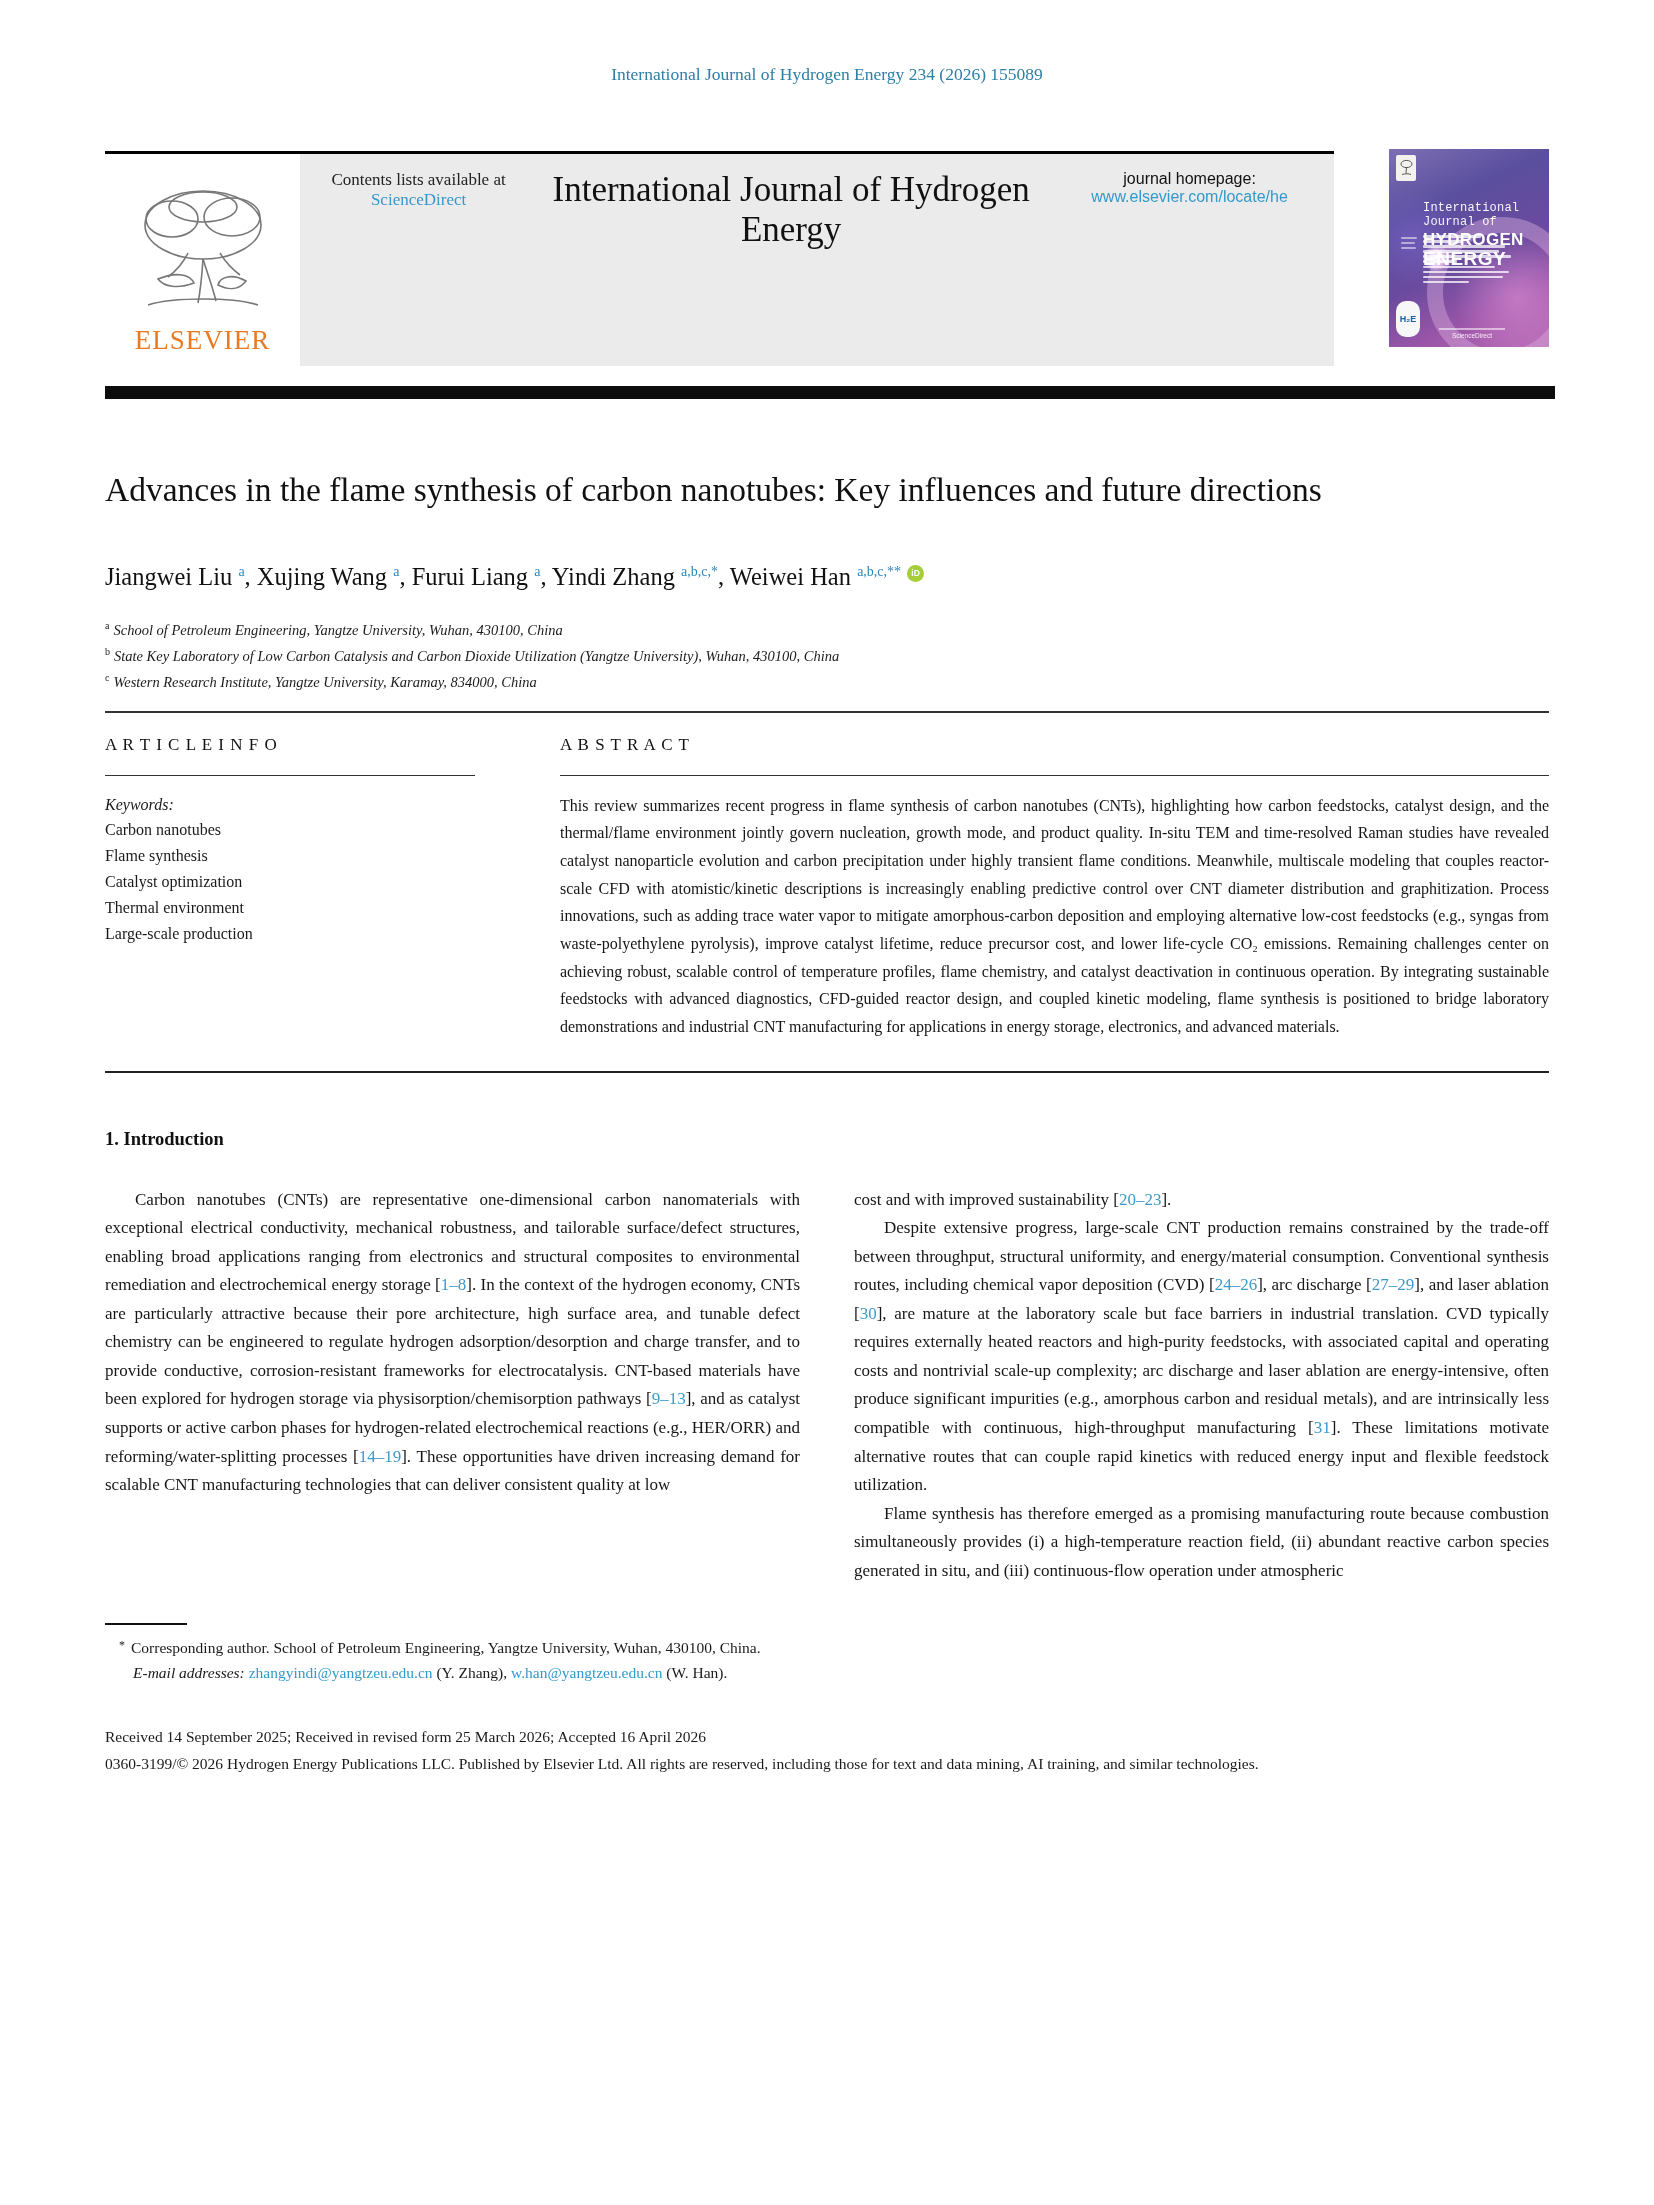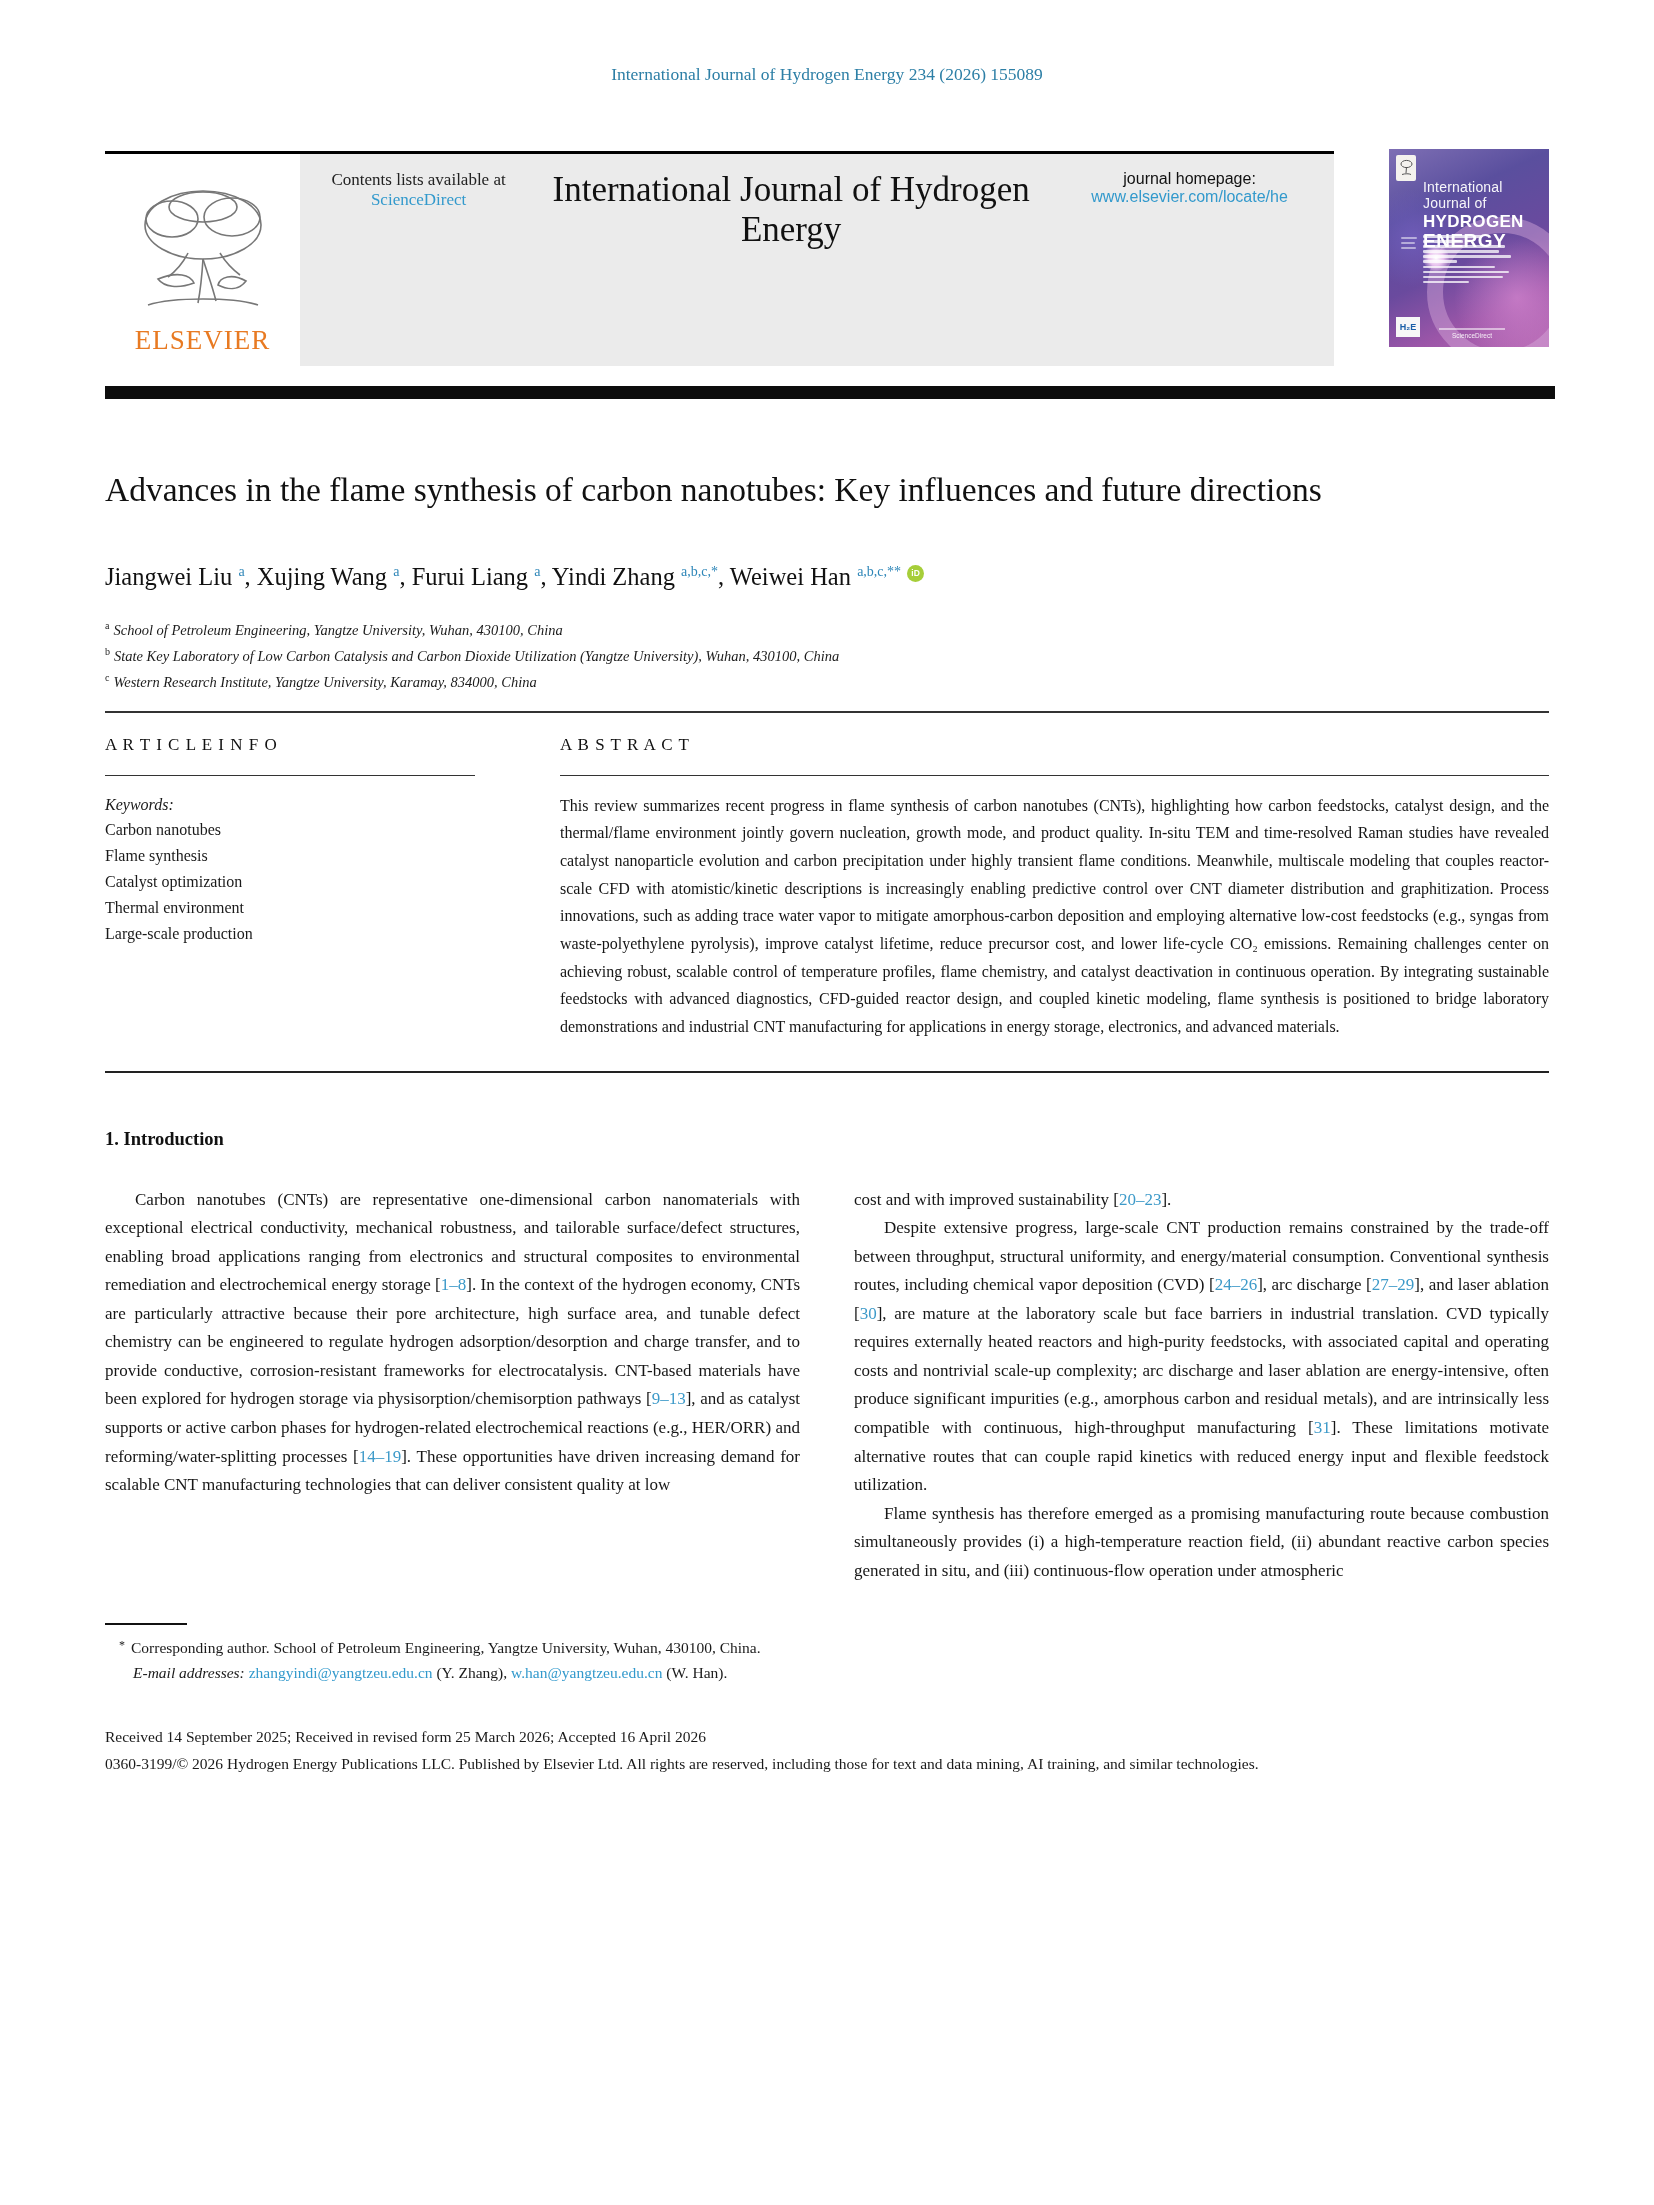--- a/index.html
+++ b/index.html
@@ -31,28 +31,28 @@
              radial-gradient(90px 90px at 80% 75%, rgba(230,150,220,.55), rgba(230,150,220,0) 70%),
              radial-gradient(70px 70px at 15% 45%, rgba(120,100,200,.6), rgba(120,100,200,0) 70%),
              linear-gradient(155deg,#7e6fb4 0%, #5a4f9e 28%, #6a4a9e 55%, #9c56a8 78%, #b76ab4 100%); }
   .cover-ring { position:absolute; width:150px; height:150px; border:16px solid rgba(215,170,220,.45); border-radius:50%; left:38px; top:68px; }
   .cover-glow { position:absolute; width:26px; height:26px; border-radius:50%; left:34px; top:96px;
                 background:radial-gradient(circle,#ffffff 0%, #e9c4ef 40%, rgba(233,196,239,0) 75%); }
   .cover-els-box { position:absolute; left:7px; top:6px; width:20px; height:26px; background:#f4f2ee; border-radius:2px;
                    display:flex; align-items:center; justify-content:center; }
   .cover-els-box svg { display:block; }
   .cover-text { position:absolute; left:34px; top:30px; color:#fff; }
-  .cover-t1 { font-family:Liberation Sans, sans-serif; font-size:14px; letter-spacing:.2px; opacity:.95; }
+  .cover-t1 { font-family:Liberation Mono, monospace; font-size:12px; letter-spacing:.2px; opacity:.95;margin-top:22px; }
   .cover-t2 { font-family:"Liberation Sans",sans-serif; font-weight:bold; font-size:17px; letter-spacing:.3px; line-height:1.05; margin-top:2px; }
   .cover-t3 { font-family:"Liberation Sans",sans-serif; font-weight:bold; font-size:19px; letter-spacing:.5px; line-height:1.0; }
   .cover-bars { position:absolute; left:34px; top:86px; }
   .cover-bars .bar { height:2.5px; background:rgba(255,255,255,.75); margin-bottom:2.6px; border-radius:1px; }
   .cover-bars2 { position:absolute; left:12px; top:88px; }
   .cover-bars2 .bar { height:2px; background:rgba(255,255,255,.5); margin-bottom:3px; border-radius:1px; }
-  .cover-h2e { position:absolute; left:7px; bottom:10px; width:24px; height:20px; background:#f7f7f7; border-radius:0;
+  .cover-h2e { position:absolute; left:7px; bottom:10px; width:24px; height:36px; background:#f7f7f7; border-radius:10px;
                display:flex; align-items:center; justify-content:center;
                font-family:"Liberation Sans",sans-serif; font-weight:bold; font-size:9px; color:#1a5fa8; }
   .cover-sd { position:absolute; left:50px; bottom:8px; color:#fff; font-family:"Liberation Sans",sans-serif; font-size:6.5px; opacity:.9; text-align:center; }
   .cover-sd .mini-bar { width:66px; height:2px; background:rgba(255,255,255,.6); margin:0 auto 2px auto; }
 
   
   .thick-bar { margin-top:20px; height:13px; background:#0d0d0d; width:1450px; }
 
   
   .article-title { margin-top:66px; font-size:33.5px; line-height:1.5; color:#111; max-width:1330px; }

